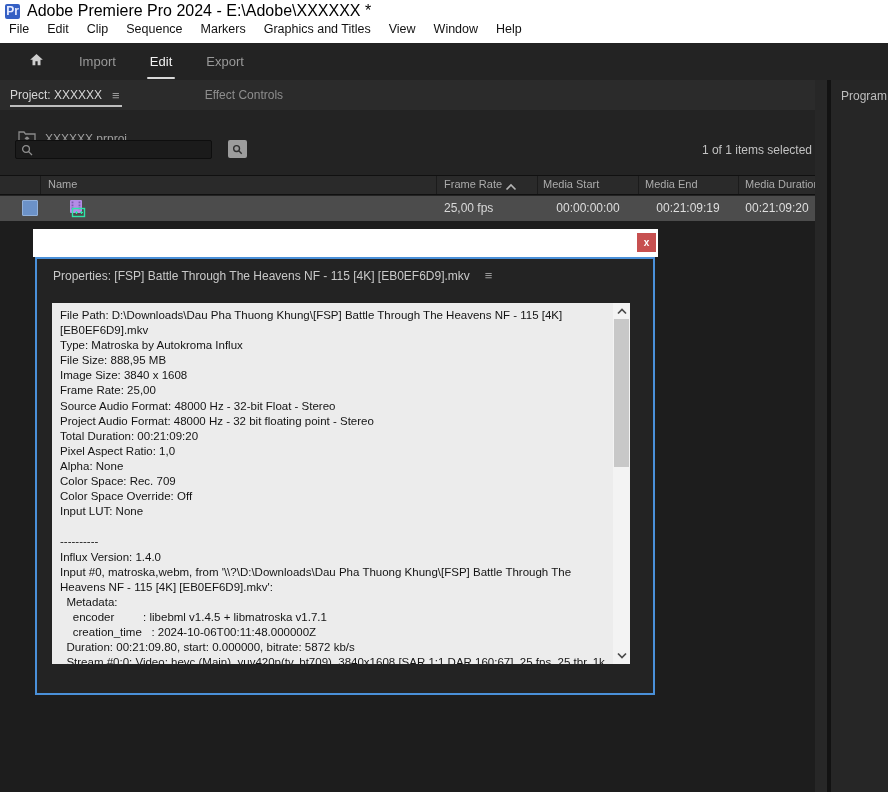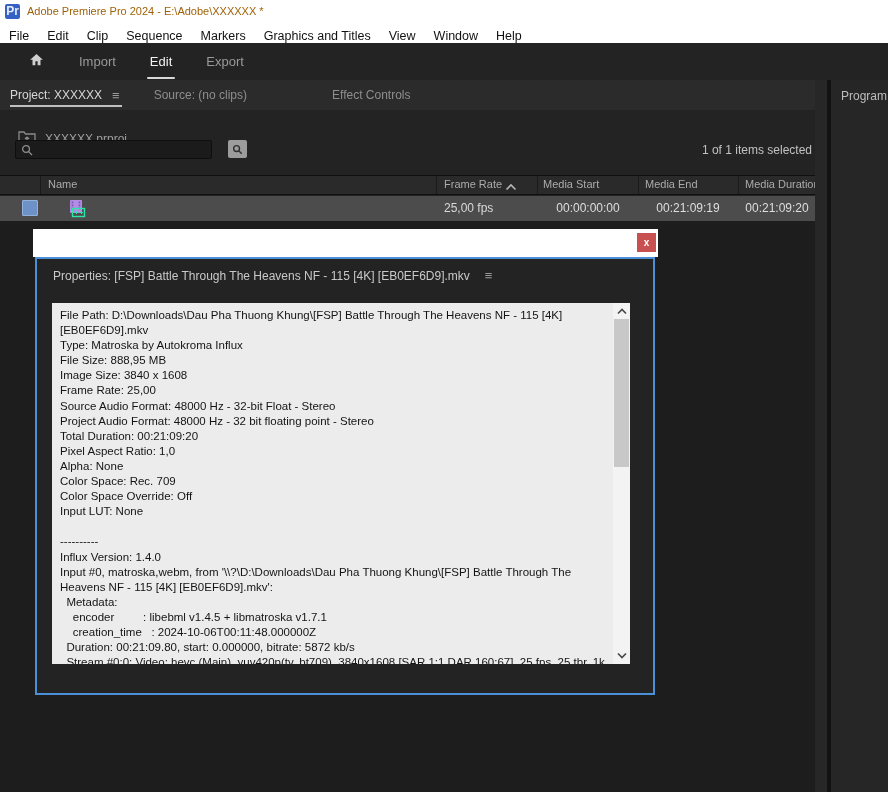--- a/index.html
+++ b/index.html
@@ -3,24 +3,24 @@
 <meta charset="utf-8">
 <style>
   * { margin:0; padding:0; box-sizing:border-box; }
   html,body { width:888px; height:792px; overflow:hidden; background:#1d1d1d;
     font-family:"Liberation Sans", sans-serif; }
 
   
   .titlebar { height:22px; background:#ffffff; display:flex; align-items:center; padding-left:5px; }
   .pr-icon { width:15px; height:15px; background:#3560c4; color:#e8ecff; font-size:12px; font-weight:bold;
     display:flex; align-items:center; justify-content:center; border-radius:2px; }
-  .win-title { margin-left:7px; font-size:11px; color:#a16207; }
-
-  
-  .menubar { height:21px; background:#ffffff; display:flex; align-items:flex-end; font-size:12.5px; color:#111; }
+  .win-title { margin-left:7px; font-size:16px; color:#000000; }
+
+  
+  .menubar { height:21px; background:#ffffff; display:flex; align-items:flex-start; font-size:12.5px; color:#111; }
   .menubar span { padding:0 9px; cursor:default; }
 
   
   .app-toolbar { height:37px; background:#232323; display:flex; align-items:center; }
   .home-btn { margin-left:28px; display:flex; align-items:center; }
   .ws-tab { font-size:13px; color:#999; margin-left:34px; position:relative; }
   .ws-tab.active { color:#f2f2f2; }
   .ws-tab.active::after { content:""; position:absolute; left:-3px; right:-3px; bottom:-10px; height:2px;
     background:#d8d8d8; border-radius:1px; }
 
@@ -130,23 +130,20 @@
 </div>
 
 <div class="workspace">
 
   <div class="left-panel">
 
     <div class="tabbar">
       <div class="ptab ptab-project">
         <span>Project: XXXXXX</span>
         <span class="hamburger">≡</span>
-      </div>
-      <div class="ptab ptab-source">
-        <span>Source: (no clips)</span>
       </div>
       <div class="ptab ptab-effect">
         <span>Effect Controls</span>
       </div>
     </div>
 
     <div class="bin-row">
       <span>
         <svg width="18" height="14" viewBox="0 0 18 14">
           <path d="M1 2 h5 l1.5 2 H17 v9 H1 Z" fill="none" stroke="#8a8a8a" stroke-width="1.3"></path>

